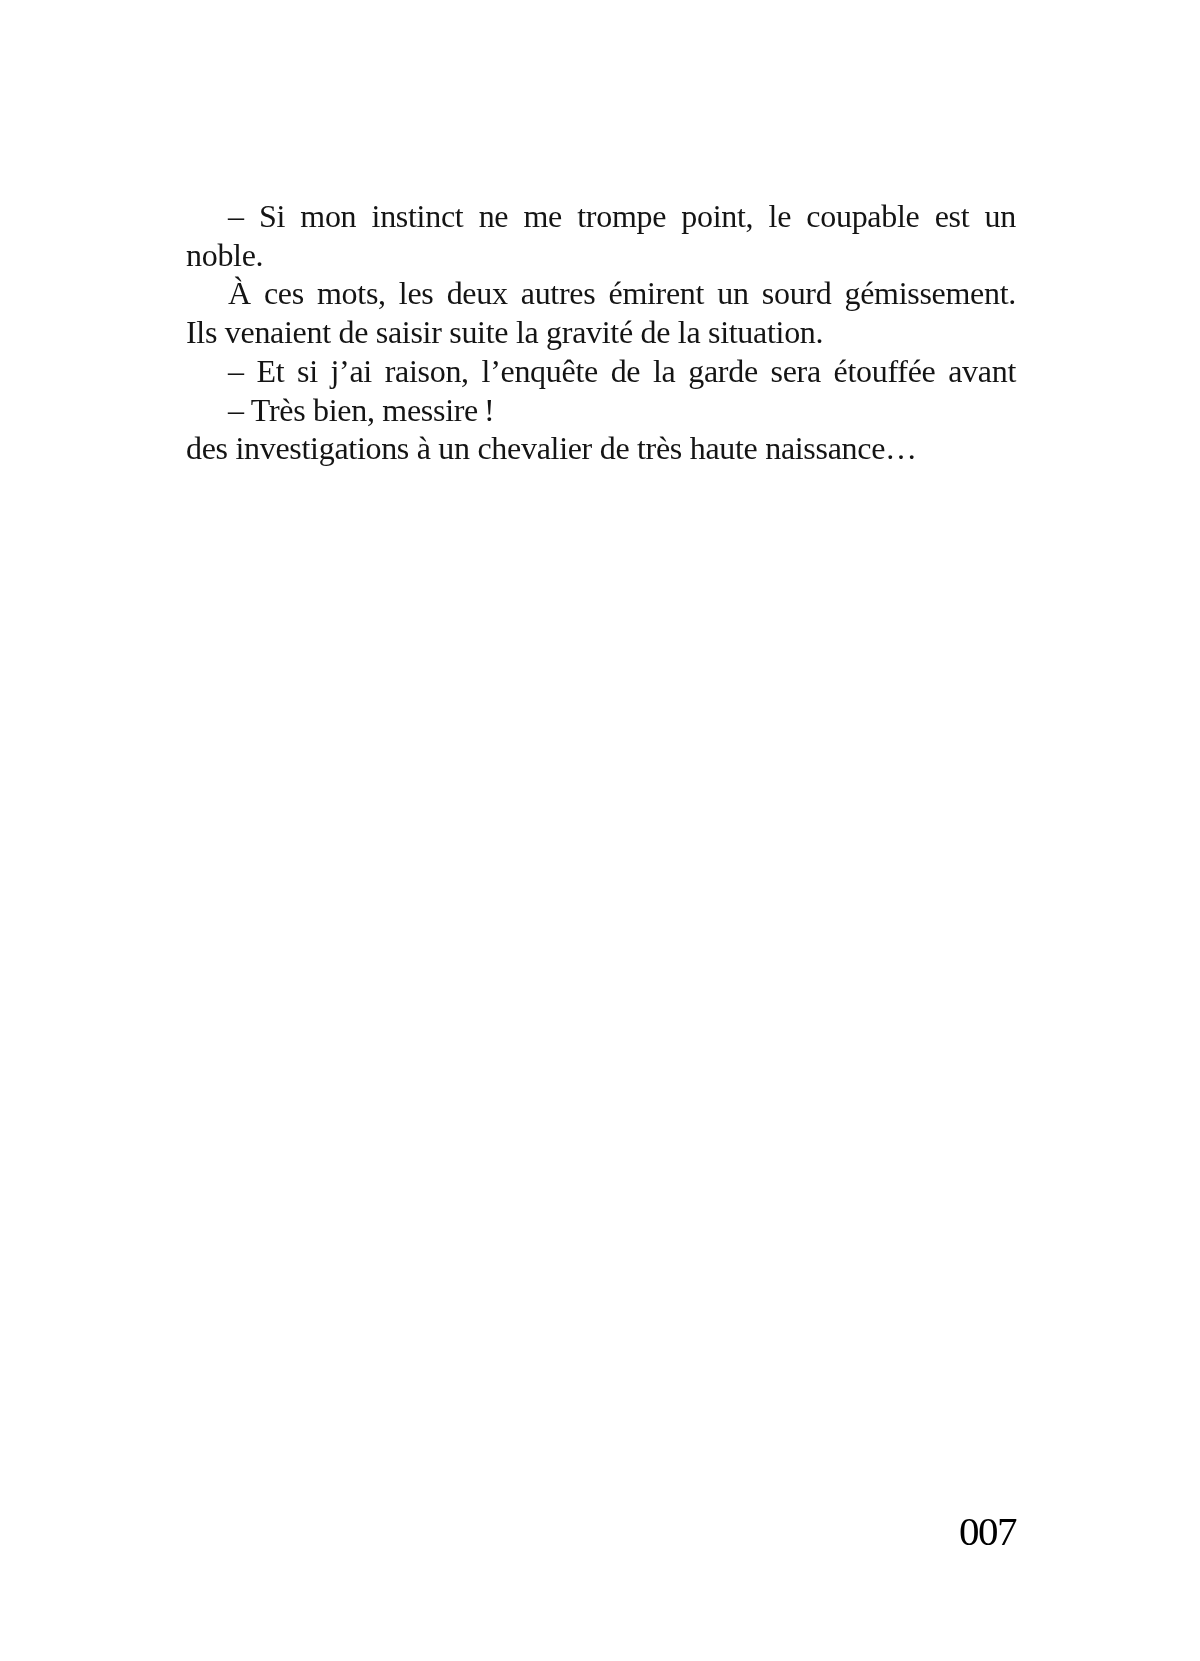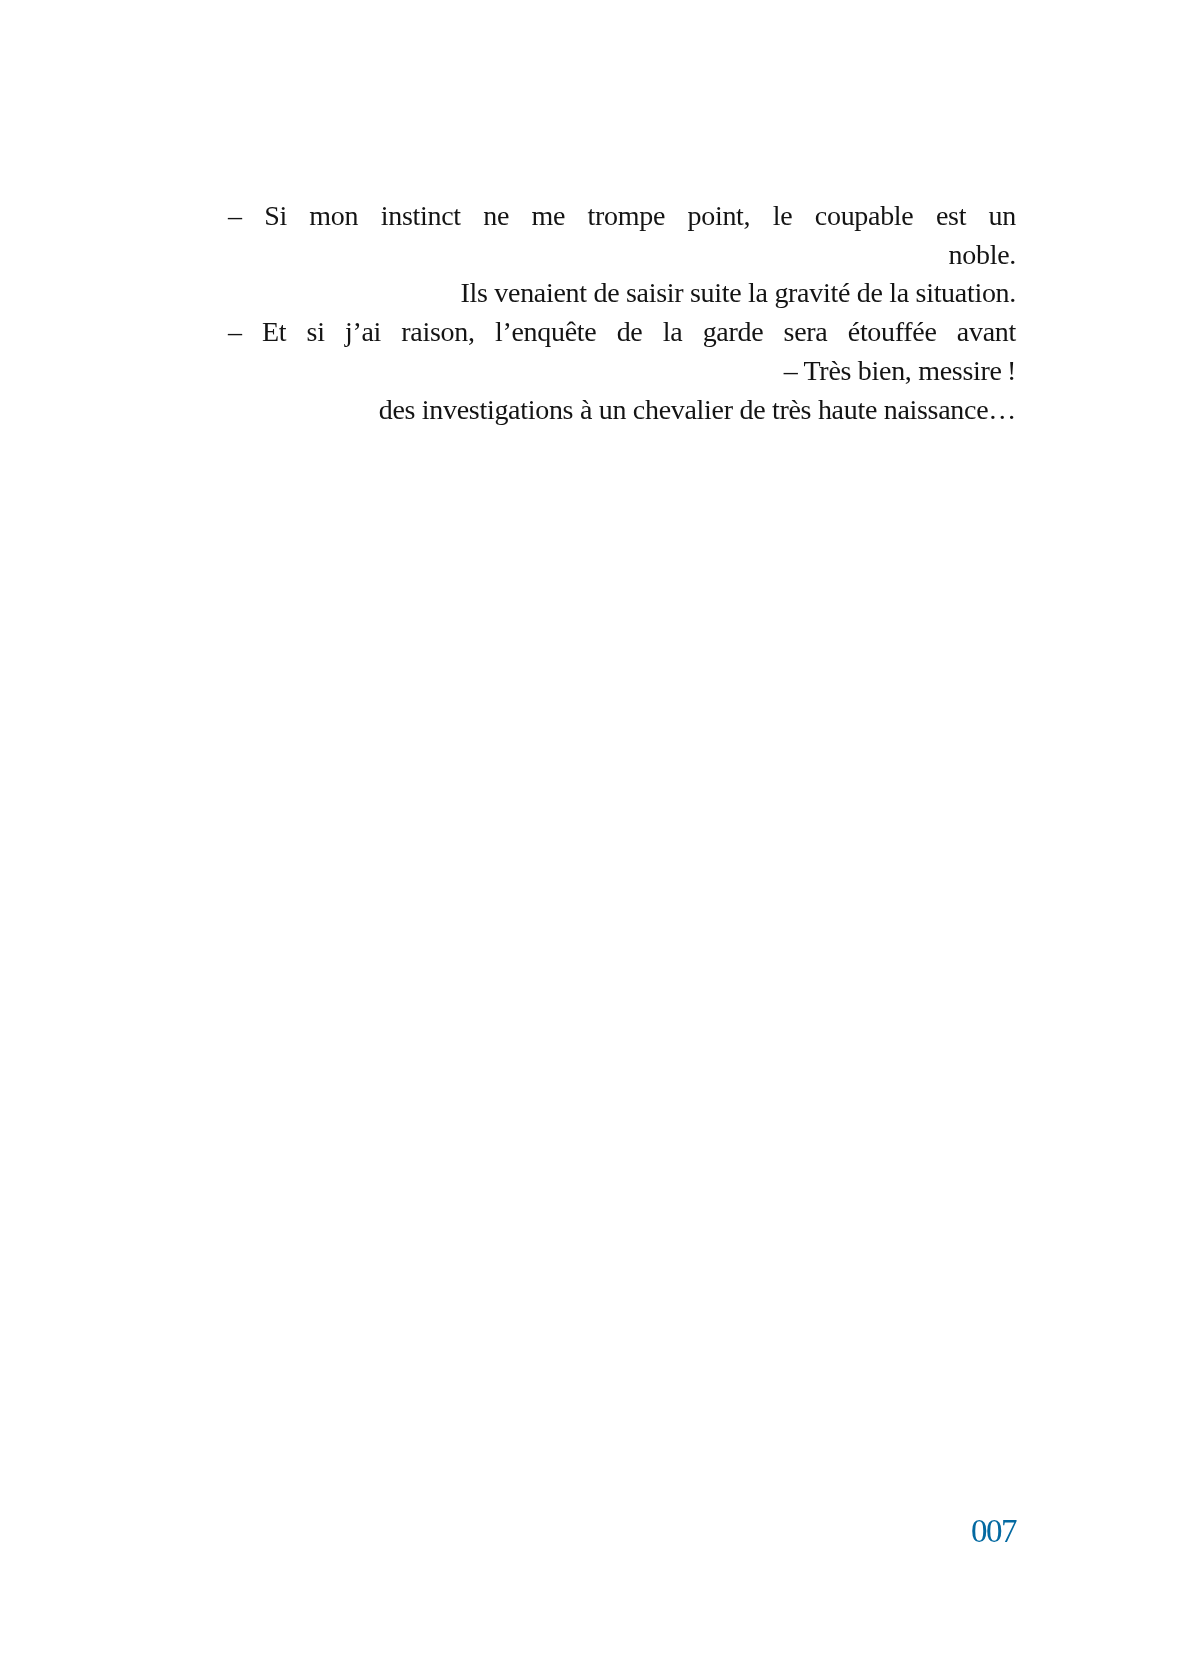--- a/index.html
+++ b/index.html
@@ -14,56 +14,56 @@
     background: #ffffff;
     color: #141414;
     font-family: "Liberation Serif", "DejaVu Serif", serif;
     overflow: hidden;
   }
   .text-block {
     position: absolute;
     left: 186px;
     top: 197px;
     width: 830px;
-    font-size: 28px;
+    font-size: 32px;
     line-height: 38.7px;
     letter-spacing: -0.3px;
     text-rendering: optimizeLegibility;
   }
   .line {
     white-space: normal;
-    text-align: right;
   }
   .line.indent {
     text-indent: 42px;
   }
   .line.justify {
     text-align: justify;
     text-align-last: justify;
   }
   .page-number {
     position: absolute;
     top: 1512px;
     left: 186px;
     width: 830px;
     text-align: right;
-    font-size: 33px;
+    font-size: 41px;
     line-height: 38.7px;
     letter-spacing: -1.5px;
-    color: #0369a1;
+    color: #000000;
   }
 </style>
 </head>
 <body>
 
 <div class="page">
 
   <main class="text-block">
     <div class="line indent justify">– Si mon instinct ne me trompe point, le coupable est un</div>
     <div class="line">noble.</div>
+    <div class="line indent justify">À ces mots, les deux autres émirent un sourd gémissement.</div>
     <div class="line">Ils venaient de saisir suite la gravité de la situation.</div>
     <div class="line indent justify">– Et si j’ai raison, l’enquête de la garde sera étouffée avant</div>
     <div class="line indent">– Très bien, messire !</div>
     <div class="line">des investigations à un chevalier de très haute naissance…</div>
   </main>
 
   <div class="page-number">007</div>
 
 </div>
 

